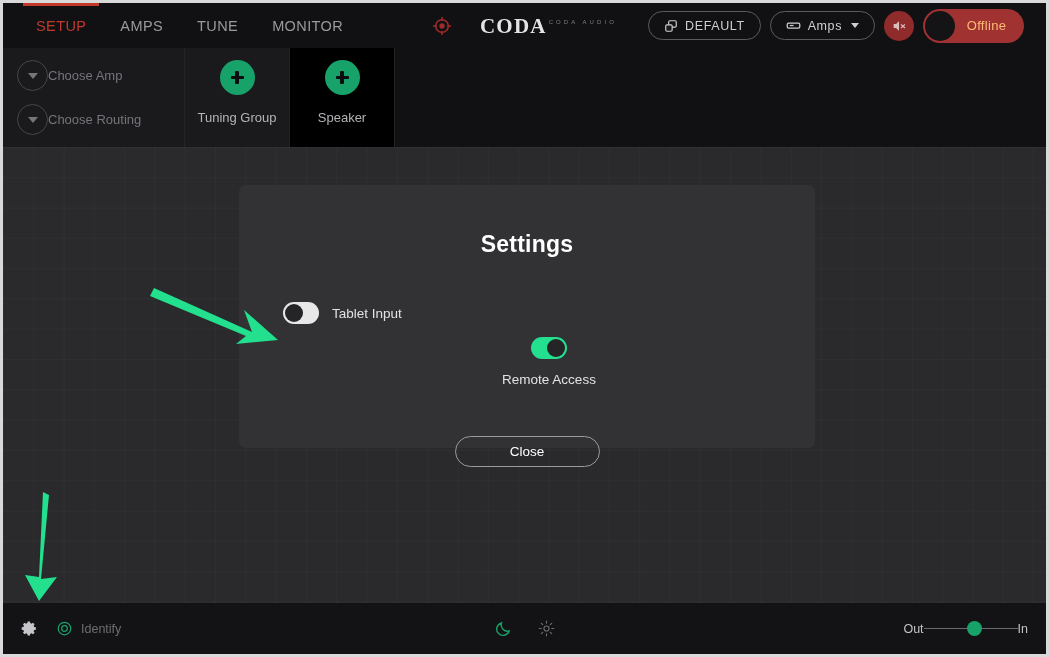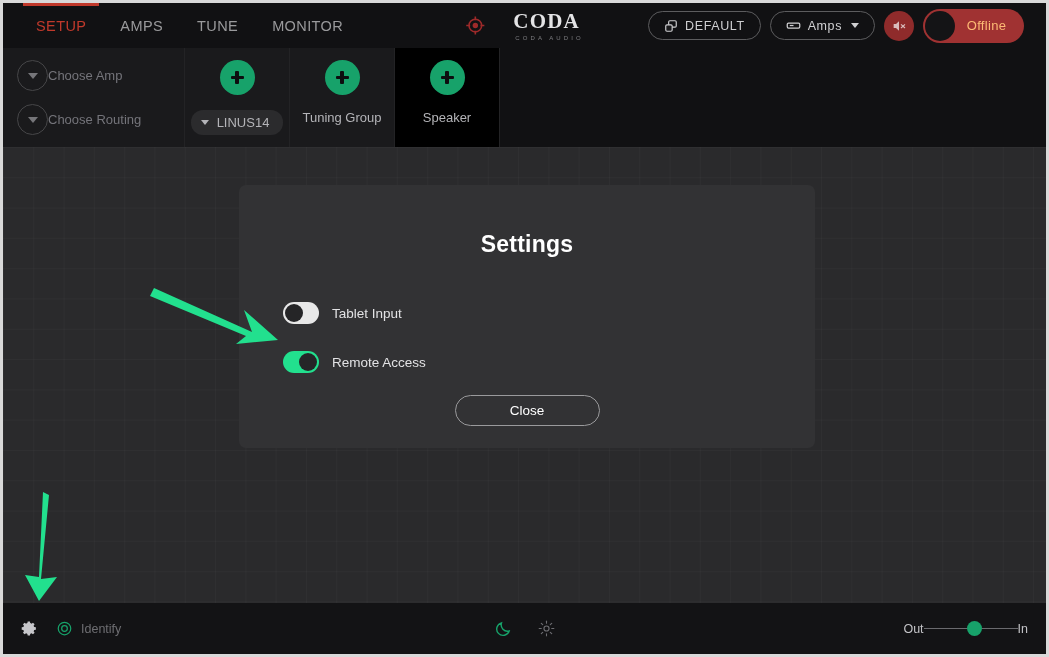--- a/index.html
+++ b/index.html
@@ -43,21 +43,21 @@
     height: 3px; background: #c0392b;
   }
 
   
   .logo {
     position: absolute; left: 50%; top: 50%;
     transform: translate(-50%, -50%);
     display: flex; align-items: center; gap: 9px;
   }
   .logo-mark { width: 19px; height: 19px; flex-shrink: 0; }
-  .logo-text { display: flex; flex-direction: column; line-height: 1; margin-left: 20px; }
+  .logo-text { display: flex; flex-direction: row; line-height: 1; margin-left: 20px; }
   .logo-word {
     font-size: 21px; letter-spacing: 1.2px; color: #e4e4e6;
     font-family: "Liberation Serif", serif; font-weight: 700;
   }
   .logo-sub {
     font-size: 6px; letter-spacing: 3.1px; color: #7d7d80; margin-top: 3px;
     padding-left: 2px;
   }
 
   
@@ -166,36 +166,36 @@
   .modal-title {
     text-align: center; margin-top: 46px;
     font-size: 23px; font-weight: 700; color: #fff;
     letter-spacing: .2px;
   }
   .toggle-row {
     display: flex; align-items: center; gap: 13px;
     margin-left: 44px;
   }
   .toggle-row.first { margin-top: 44px; }
-  .toggle-row.second { margin-top: 27px; }
+  .toggle-row.second { margin-top: 13px; flex-direction: column; }
   .switch {
     position: relative; width: 36px; height: 22px;
     border-radius: 11px; flex-shrink: 0; cursor: pointer;
   }
   .switch.off { background: #e8e8e8; }
   .switch.on  { background: #22e08e; }
   .switch-knob {
     position: absolute; top: 2px; width: 18px; height: 18px;
     border-radius: 50%; background: #252527;
   }
   .switch.off .switch-knob { left: 2px; }
   .switch.on  .switch-knob { left: 16px; }
   .toggle-label { font-size: 13.5px; color: #e2e2e4; }
   .close-btn {
-    display: block; margin: 22px auto 0;
+    display: block; margin: 49px auto 0;
     width: 145px; height: 31px;
     border: 1px solid #9a9a9c; border-radius: 16px;
     background: transparent; color: #fff; font-size: 13.5px;
     font-family: "Liberation Sans", sans-serif; cursor: pointer;
   }
 
   
   .arrow-svg { position: absolute; pointer-events: none; }
 
   
@@ -307,32 +307,20 @@
         <span class="chooser-label">Choose Amp</span>
       </div>
       <div class="chooser-row">
         <div class="chooser-circle">
           <span class="chev-down"></span>
         </div>
         <span class="chooser-label">Choose Routing</span>
       </div>
     </div>
 
-    <div class="add-col">
-      <div class="add-circle">
-        <span class="plus-wrap">
-          <span class="plus-h"></span>
-            <span class="plus-v"></span>
-        </span>
-      </div>
-      <div class="add-label dropdown">
-        <span class="mini-caret"></span>
-        <span>LINUS14</span>
-      </div>
-    </div>
 
     <div class="add-col">
       <div class="add-circle">
         <span class="plus-wrap">
           <span class="plus-h"></span>
             <span class="plus-v"></span>
         </span>
       </div>
       <div class="add-label">Tuning Group</div>
     </div>

